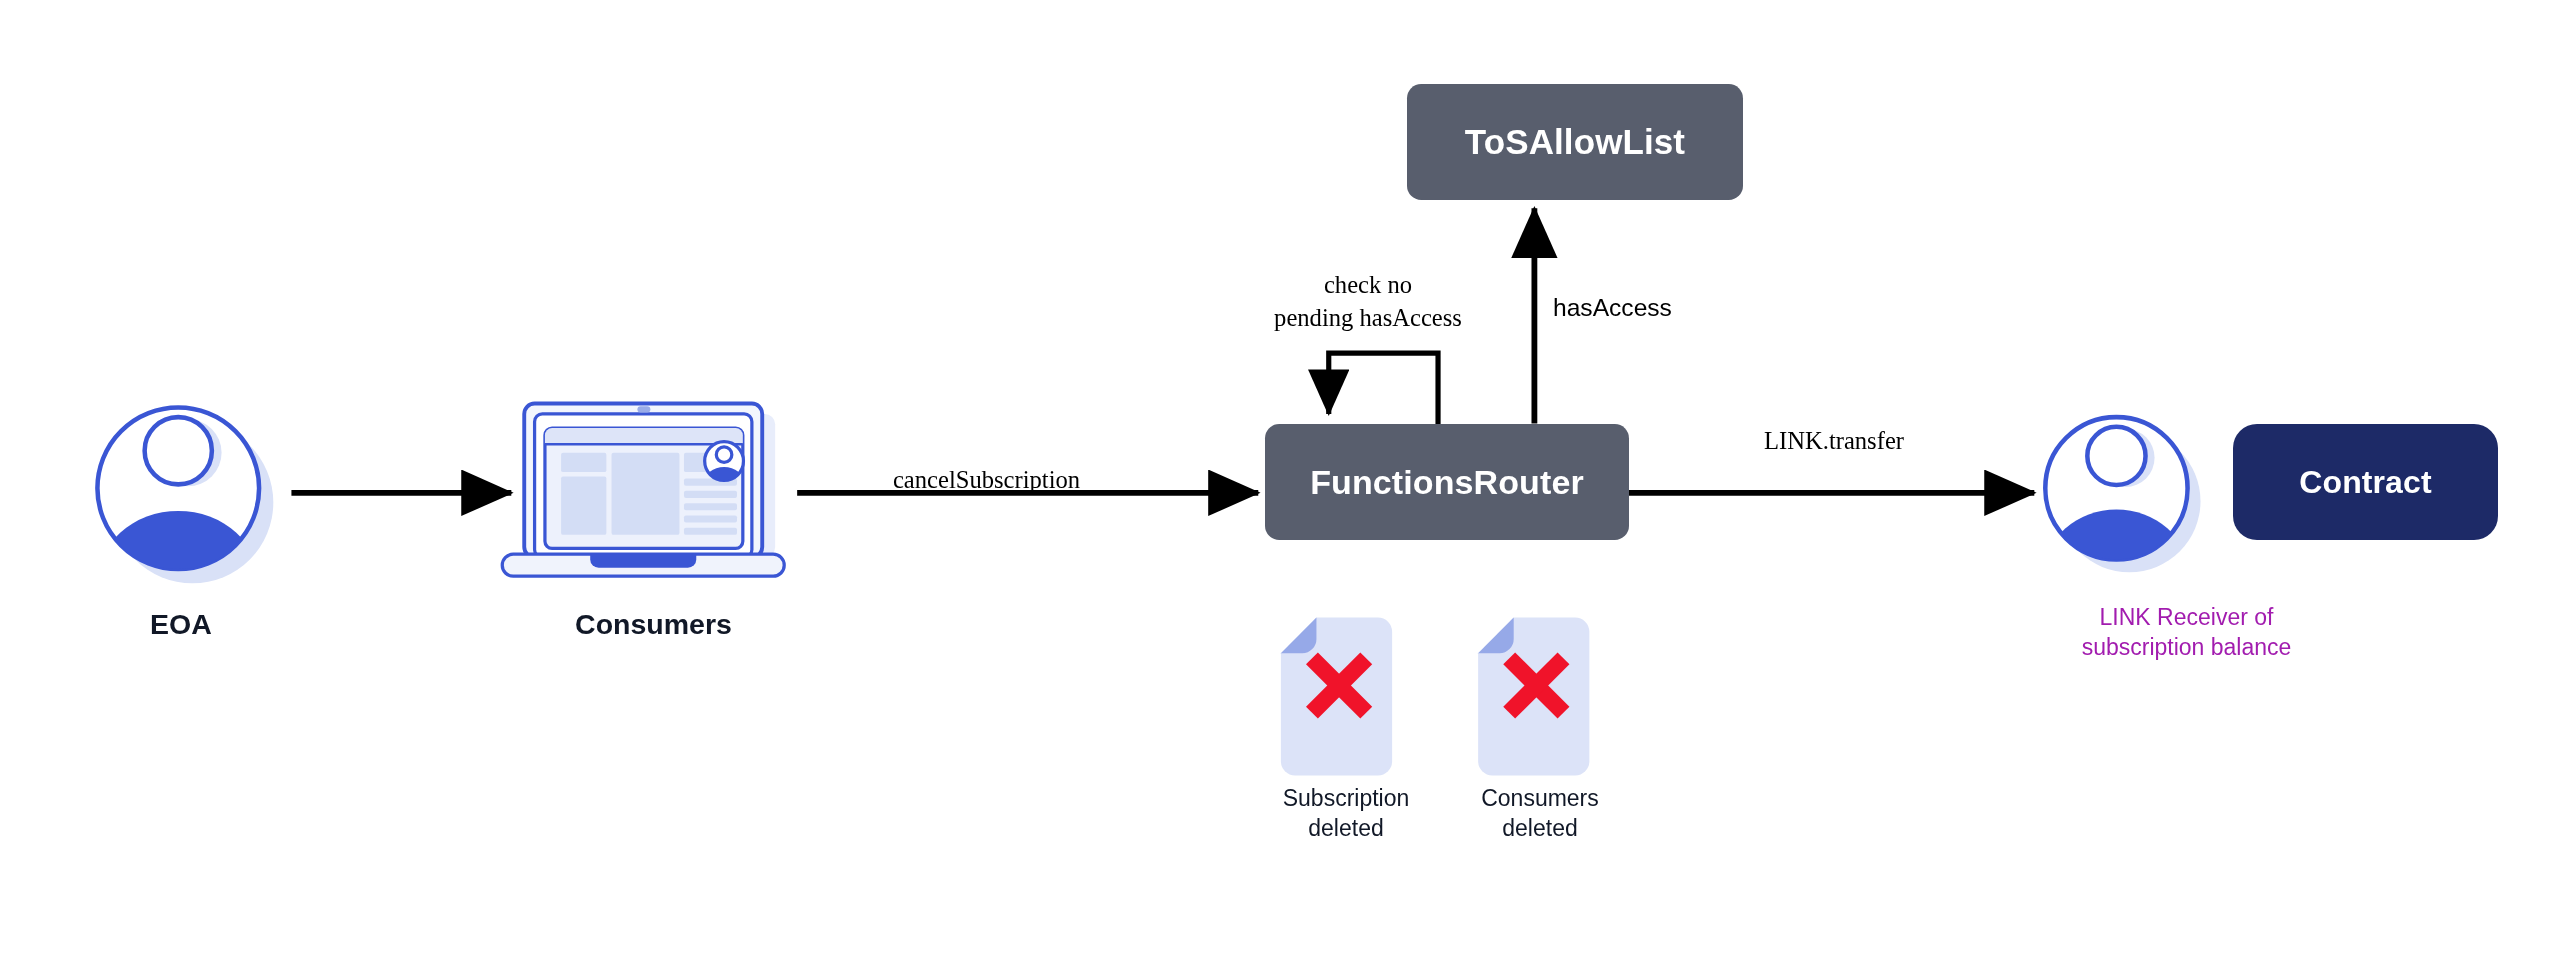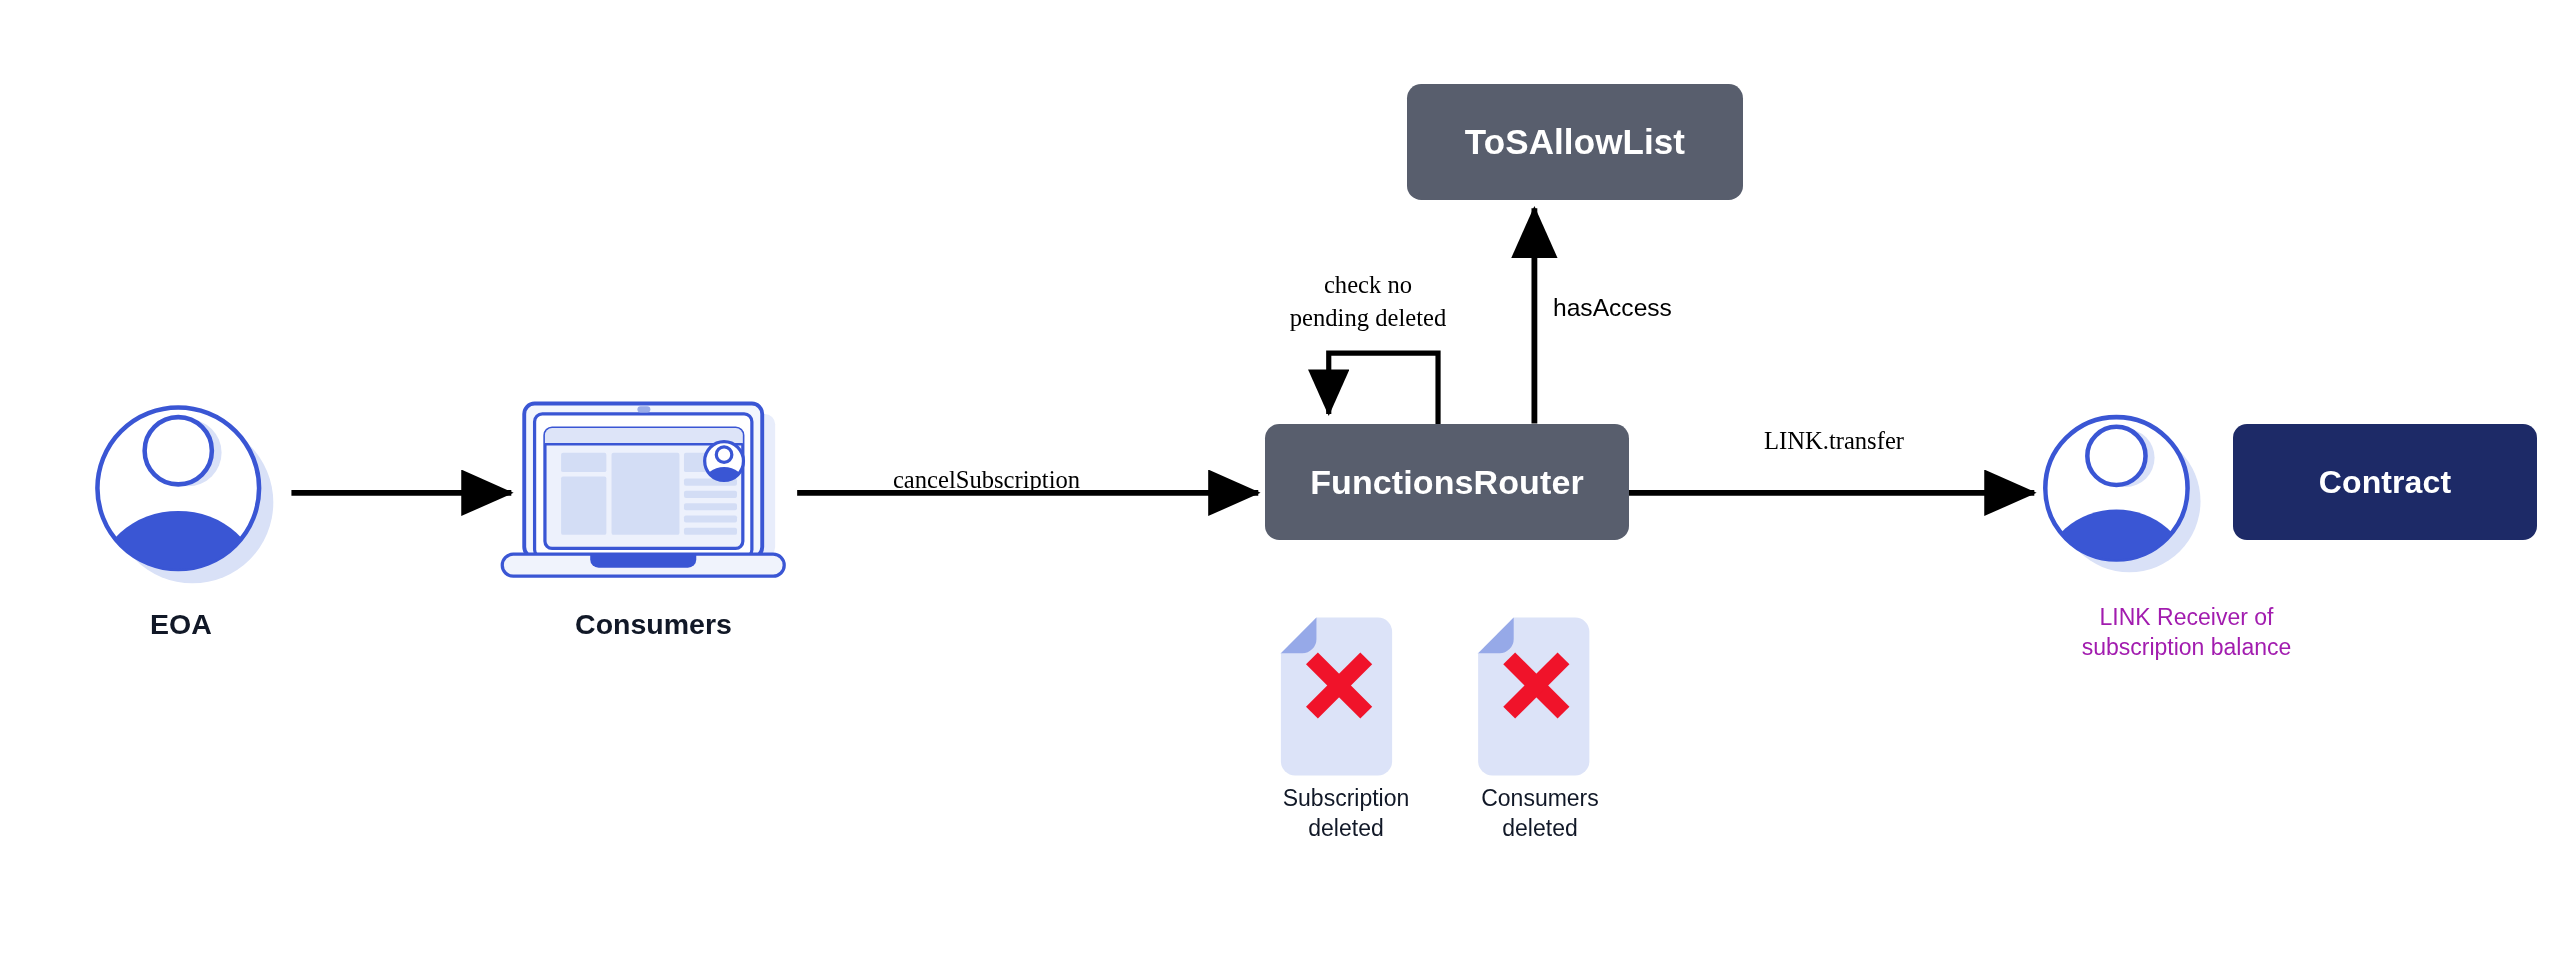--- a/index.html
+++ b/index.html
@@ -58,24 +58,24 @@
     top: 424px;
     width: 364px;
     height: 116px;
     background: #585E6D;
   }
   #box-functionsrouter .box-label { font-size: 34px; }
 
   #box-contract {
     left: 2233px;
     top: 424px;
-    width: 304px;
+    width: 265px;
     height: 116px;
     background: #1D2A67;
-    border-radius: 14px;
+    border-radius: 24px;
   }
   #box-contract .box-label { font-size: 32px; }
 
   
   .node-caption {
     position: absolute;
     color: #111827;
     font-family: "Liberation Sans", sans-serif;
     font-weight: bold;
     font-size: 28.5px;
@@ -316,17 +316,17 @@
   </div>
 
   <div class="edge-label" id="label-cancelsubscription">cancelSubscription</div>
 
   <div class="edge-label" id="label-linktransfer">LINK.transfer</div>
 
   <div class="edge-label sans" id="label-hasaccess">hasAccess</div>
 
   <div class="edge-label multiline" id="label-checknopending">
     <div>check no</div>
-    <div>pending deleted</div>
+    <div>pending hasAccess</div>
   </div>
 
 </div>
 
 
 </body></html>

